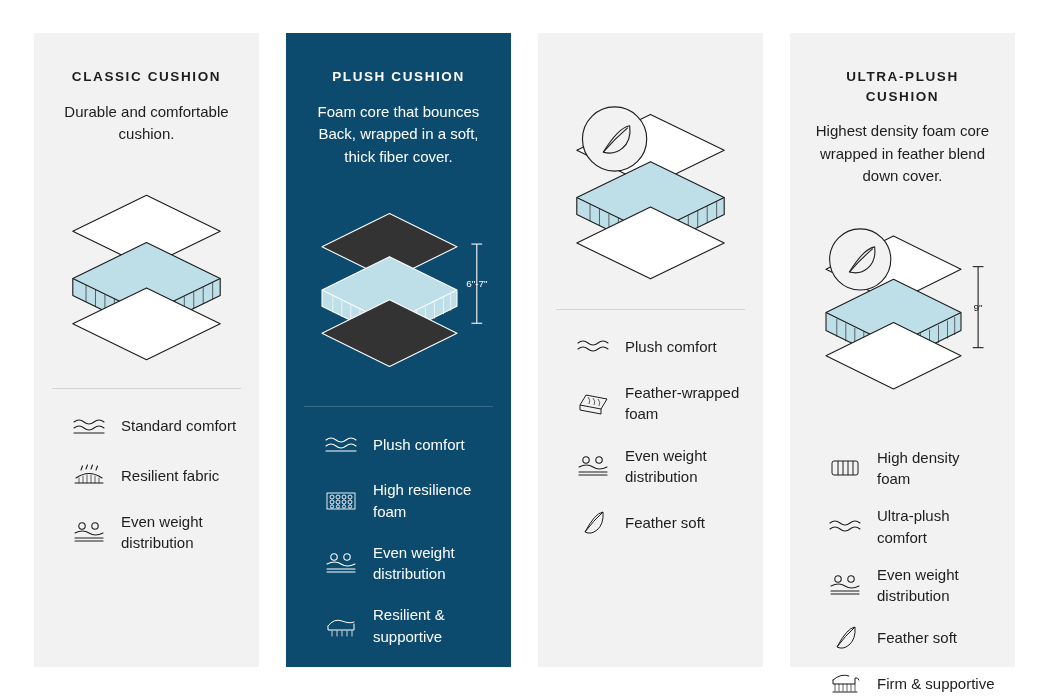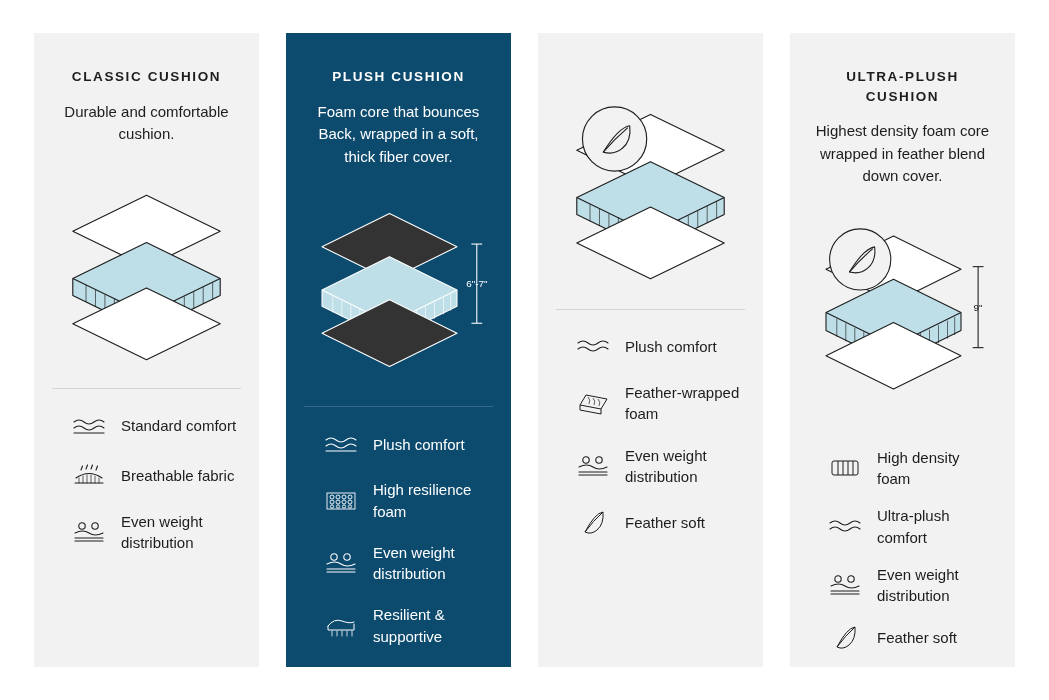--- a/index.html
+++ b/index.html
@@ -165,21 +165,21 @@
             <g stroke-width="0.7">
               <line x1="7" y1="14" x2="7" y2="19"></line>
               <line x1="11" y1="12" x2="11" y2="19"></line>
               <line x1="15" y1="11" x2="15" y2="19"></line>
               <line x1="19" y1="11" x2="19" y2="19"></line>
               <line x1="23" y1="12" x2="23" y2="19"></line>
               <line x1="27" y1="14" x2="27" y2="19"></line>
             </g>
           </svg>
         </span>
-        <span class="feature-label">Breathable fabric</span>
+        <span class="feature-label">Resilient fabric</span>
       </div>
       <div class="feature">
         <span class="feature-icon">
           <svg width="34" height="24" viewBox="0 0 34 24" fill="none" stroke="#1d1d1d" stroke-width="1.1" stroke-linecap="round">
             <circle cx="10" cy="6" r="3.2"></circle>
             <circle cx="23" cy="6" r="3.2"></circle>
             <path d="M3 13 q8 -4 14 0 t14 0"></path>
             <path d="M3 18 h28"></path>
             <path d="M3 21 h28"></path>
           </svg>
@@ -443,16 +443,34 @@
       </div>
       <div class="feature">
         <span class="feature-icon">
           <svg width="34" height="26" viewBox="0 0 34 26" fill="none" stroke="#1d1d1d" stroke-width="1" stroke-linejoin="round">
             <path d="M9 23 q10 -19 18 -20 q1 12 -6 18 q-6 5 -12 2 z"></path>
             <path d="M9 23 q8 -11 18 -20"></path>
           </svg>
         </span>
         <span class="feature-label">Feather soft</span>
       </div>
+      <div class="feature">
+        <span class="feature-icon">
+          <svg width="34" height="24" viewBox="0 0 34 24" fill="none" stroke="#1d1d1d" stroke-width="1" stroke-linecap="round">
+            <path d="M5 9 q8 -7 16 -4"></path>
+            <path d="M5 9 v4 h22 v-6 q3 -1 4 2"></path>
+            <g stroke-width="0.7">
+              <line x1="7" y1="13" x2="7" y2="20"></line>
+              <line x1="11" y1="13" x2="11" y2="20"></line>
+              <line x1="15" y1="13" x2="15" y2="20"></line>
+              <line x1="19" y1="13" x2="19" y2="20"></line>
+              <line x1="23" y1="13" x2="23" y2="20"></line>
+              <line x1="27" y1="13" x2="27" y2="20"></line>
+            </g>
+            <line x1="5" y1="21" x2="29" y2="21"></line>
+          </svg>
+        </span>
+        <span class="feature-label">Firm &amp; supportive</span>
+      </div>
     </div>
   </div>
 
 </div>
 
 </body></html>

